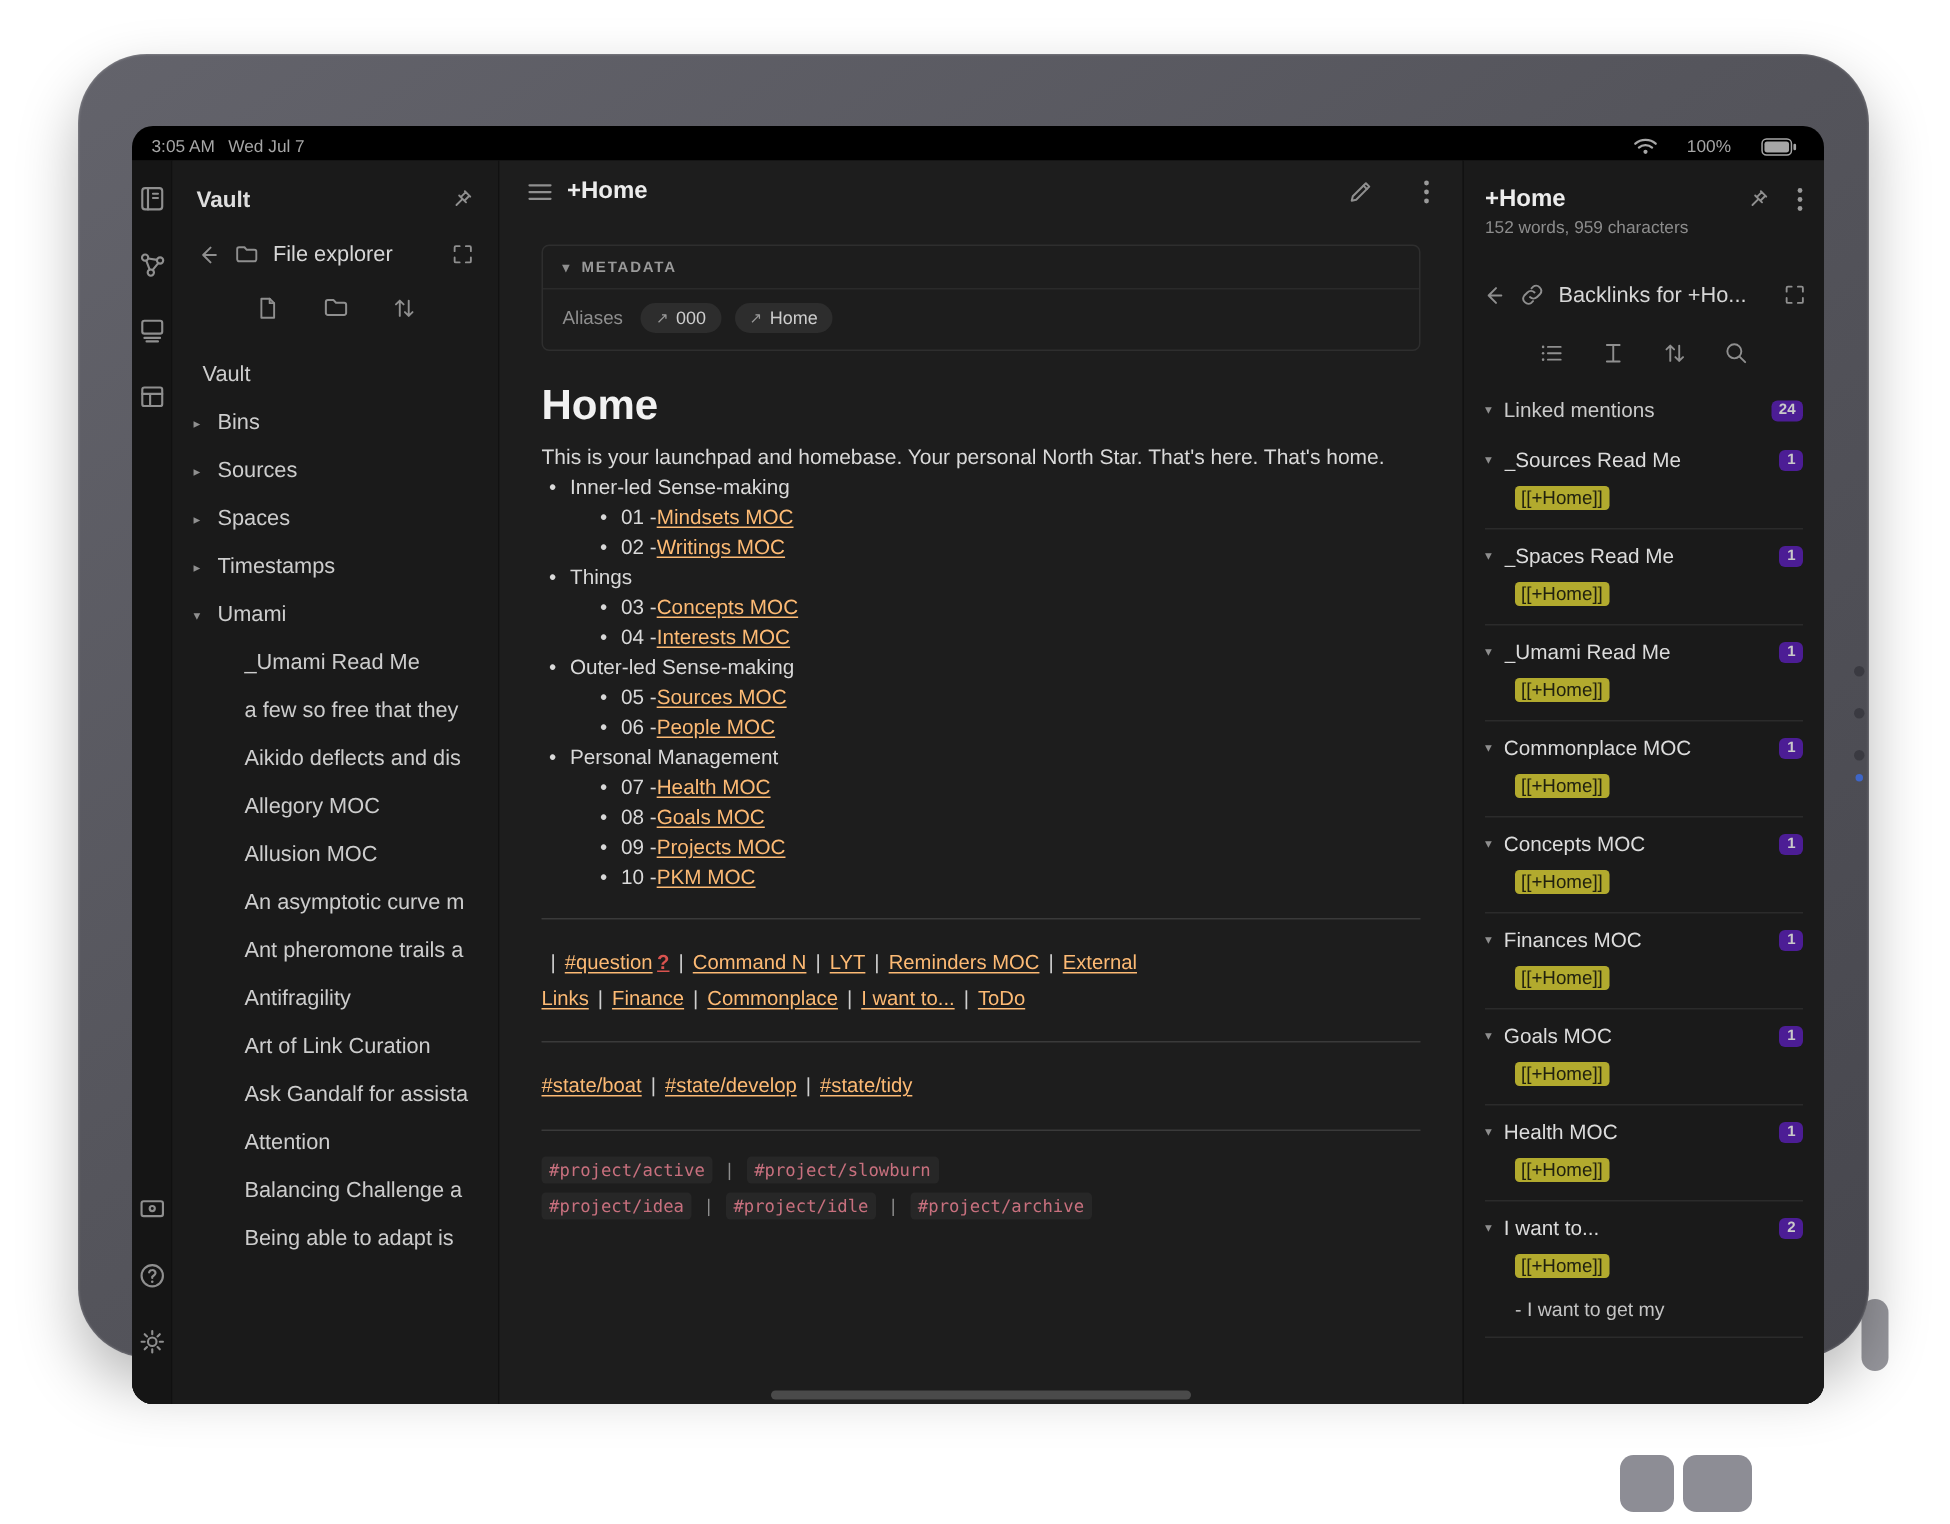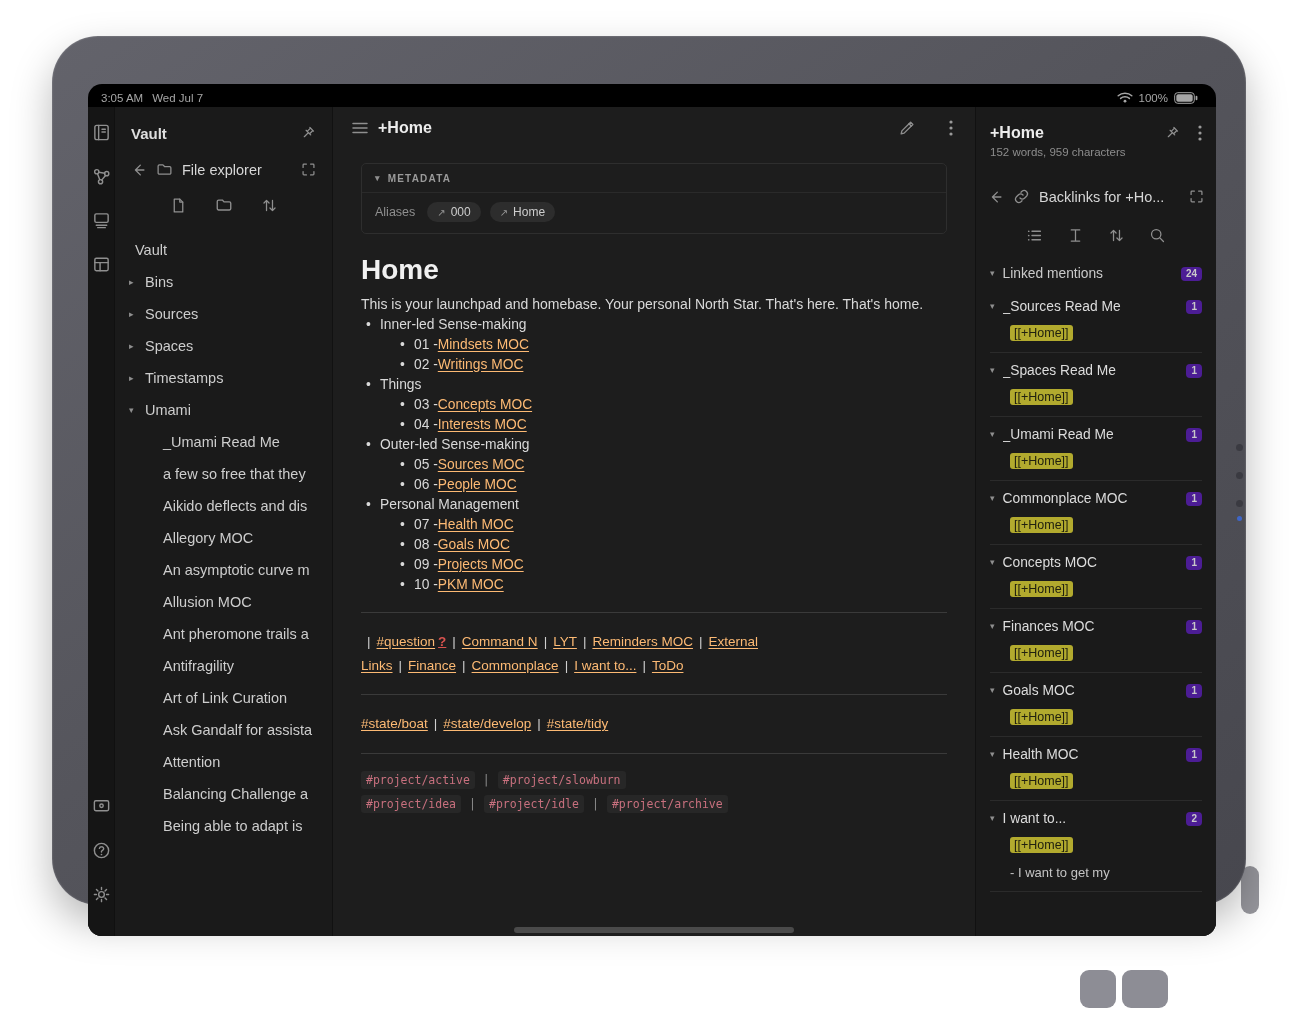--- a/index.html
+++ b/index.html
@@ -16,21 +16,21 @@
         box-shadow:0 18px 40px rgba(0,0,0,.28), inset 0 0 2px rgba(255,255,255,.35);z-index:2;}
   .bezel-dots{position:absolute;right:3px;top:408px;display:flex;flex-direction:column;align-items:center;gap:21px;}
   .bezel-dots i{display:block;width:7px;height:7px;border-radius:50%;background:#3a3a41;}
   .bezel-dots i.blue{width:5px;height:5px;background:#3e66c8;margin-top:-12px;}
   .screen{position:absolute;left:36px;top:48px;width:1128px;height:852px;background:#000;border-radius:14px;overflow:hidden;display:flex;flex-direction:column;}
 
   
   .statusbar{height:23px;display:flex;align-items:center;justify-content:space-between;
              padding:4px 18px 0 13px;color:#a6a6a6;font-size:11.5px;font-weight:500;}
   .sb-left{display:flex;gap:9px;}
-  .sb-right{display:flex;align-items:center;gap:6px;}
+  .sb-right{display:flex;align-items:center;gap:20px;}
 
   
   .app{flex:1;display:flex;min-height:0;background:#1d1d1d;}
   .icon{stroke:#8f8f8f;fill:none;stroke-width:1.5;stroke-linecap:round;stroke-linejoin:round;display:block;}
   .hicon{display:flex;align-items:center;flex:none;cursor:pointer;}
   .tri{color:#8f8f8f;font-size:9px;line-height:1;flex:none;}
 
   .ribbon{width:27px;background:#151515;border-right:1px solid #101010;display:flex;flex-direction:column;align-items:center;
           padding:16px 0 32px;gap:25px;}
   .ribbon .rspacer{flex:1;}
@@ -283,24 +283,24 @@
               <div class="tree-item lvl1">
                 <span class="tlabel">a few so free that they</span>
               </div>
               <div class="tree-item lvl1">
                 <span class="tlabel">Aikido deflects and dis</span>
               </div>
               <div class="tree-item lvl1">
                 <span class="tlabel">Allegory MOC</span>
               </div>
               <div class="tree-item lvl1">
+                <span class="tlabel">Allusion MOC</span>
+              </div>
+              <div class="tree-item lvl1">
                 <span class="tlabel">An asymptotic curve m</span>
-              </div>
-              <div class="tree-item lvl1">
-                <span class="tlabel">Allusion MOC</span>
               </div>
               <div class="tree-item lvl1">
                 <span class="tlabel">Ant pheromone trails a</span>
               </div>
               <div class="tree-item lvl1">
                 <span class="tlabel">Antifragility</span>
               </div>
               <div class="tree-item lvl1">
                 <span class="tlabel">Art of Link Curation</span>
               </div>

